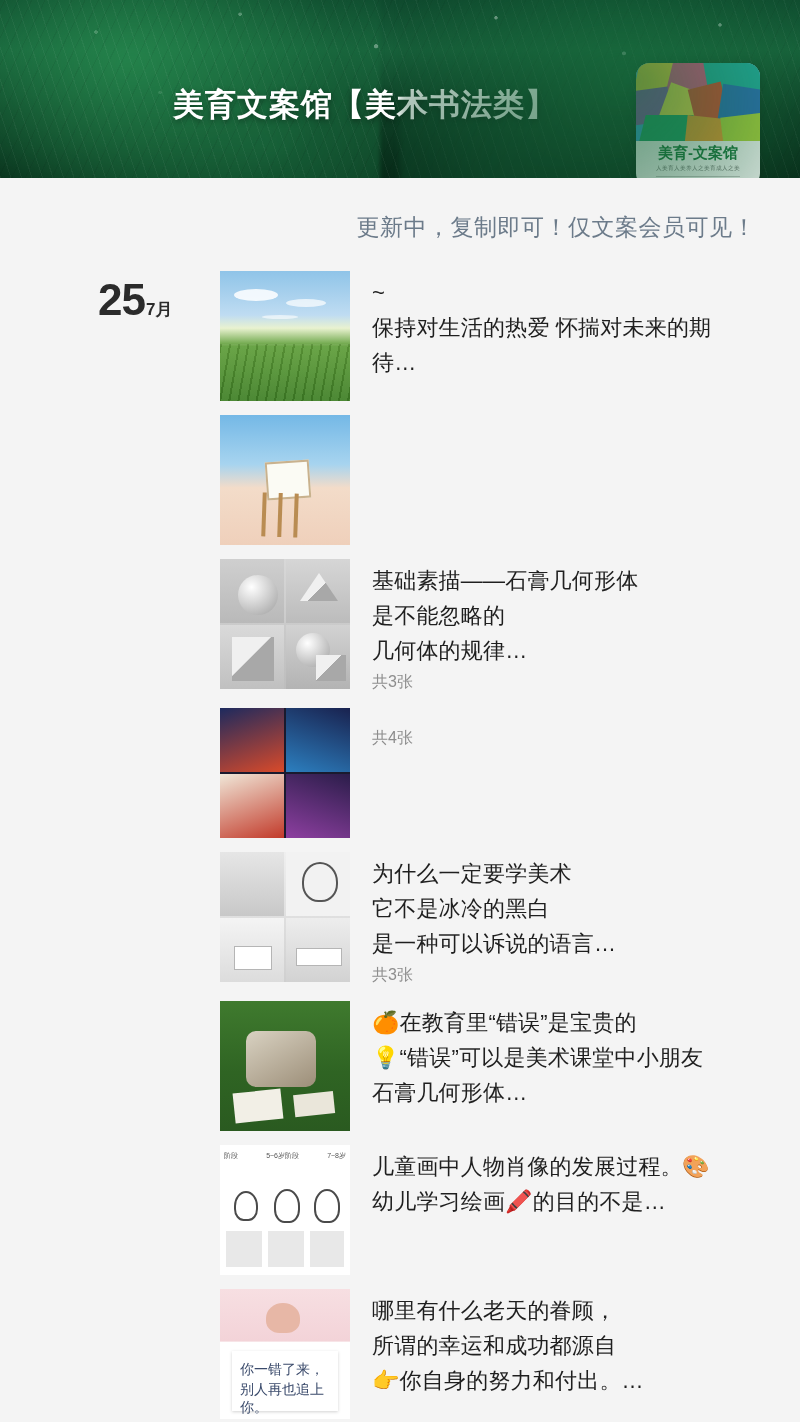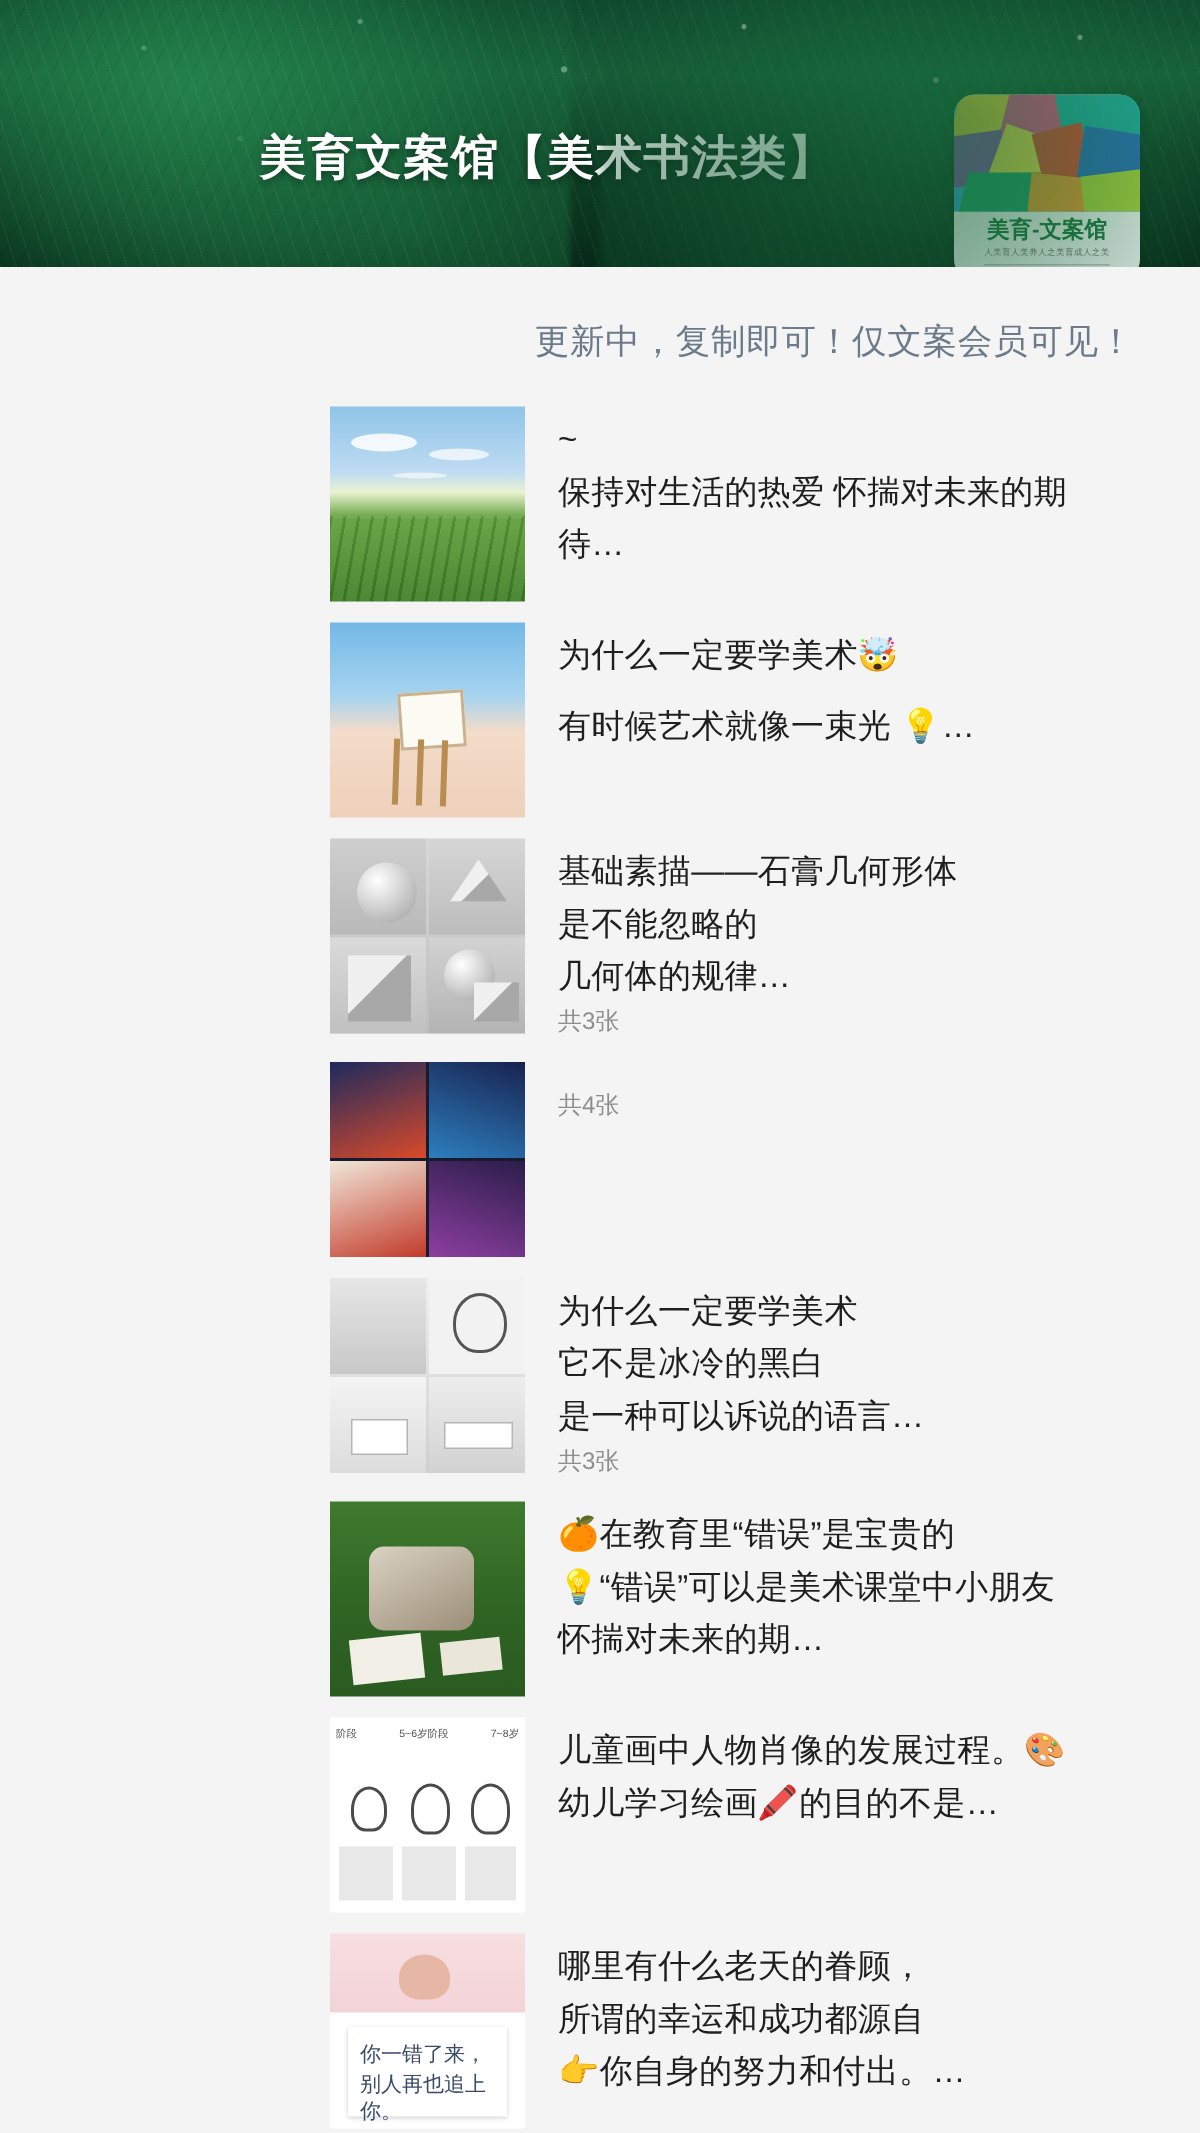--- a/index.html
+++ b/index.html
@@ -272,37 +272,35 @@
       <div class="avatar-sub">人美育人美养人之美育成人之美</div>
       <div class="avatar-rule"></div>
 
     </div>
   </div>
 
   <div class="subtitle">更新中，复制即可！仅文案会员可见！</div>
 
   <div class="feed">
 
+    <div class="date-col" style="top:275px;">
+      <span class="date-day">25</span><span class="date-month">7月</span>
+    </div>
 
     <div class="row">
       <div class="thumb t-field"></div>
       <div class="body">
         <div class="line">~</div>
         <div class="line">保持对生活的热爱 怀揣对未来的期</div>
         <div class="line">待…</div>
       </div>
     </div>
 
     <div class="row">
       <div class="thumb t-easel"></div>
-      <div class="body">
-        <div class="line">为什么一定要学美术🤯</div>
-        <div class="gap"></div>
-        <div class="line">有时候艺术就像一束光 💡…</div>
-      </div>
     </div>
 
     <div class="row">
       <div class="thumb t-plaster">
         <div class="grid4">
           <div class="cell" style="background:linear-gradient(180deg,#cfcfcf,#b9b9b9)">
             <span class="sph" style="left:18px;top:16px;width:40px;height:40px;"></span>
           </div>
           <div class="cell" style="background:linear-gradient(180deg,#d6d6d6,#bcbcbc)">
             <span class="cub" style="left:14px;top:14px;width:38px;height:40px;clip-path:polygon(50% 0,100% 70%,0 70%);"></span>
@@ -360,21 +358,21 @@
         <div class="line">是一种可以诉说的语言…</div>
         <div class="count">共3张</div>
       </div>
     </div>
 
     <div class="row">
       <div class="thumb t-grass"></div>
       <div class="body">
         <div class="line">🍊在教育里“错误”是宝贵的</div>
         <div class="line">💡“错误”可以是美术课堂中小朋友</div>
-        <div class="line">怀揣对未来的期…</div>
+        <div class="line">石膏几何形体…</div>
       </div>
     </div>
 
     <div class="row">
       <div class="thumb t-kids">
         <div style="position:absolute;left:4px;top:6px;right:4px;display:flex;justify-content:space-between;font-size:7px;color:#555;">
           <span>阶段</span>
           <span>5~6岁阶段</span>
           <span>7~8岁</span>
         </div>

